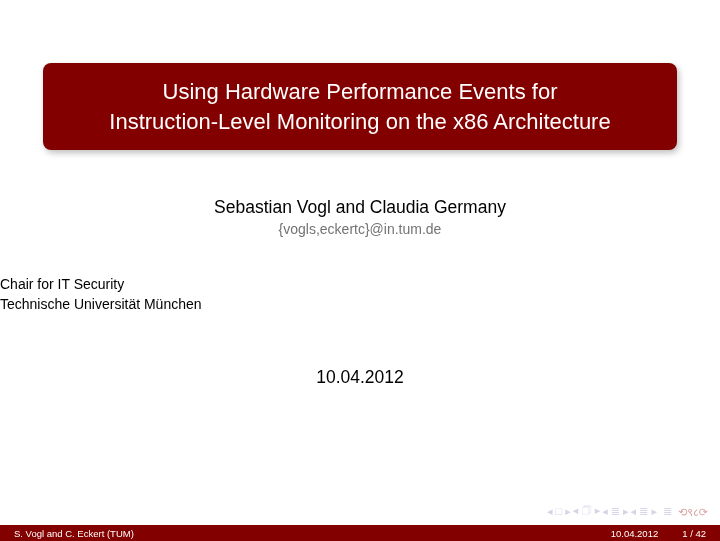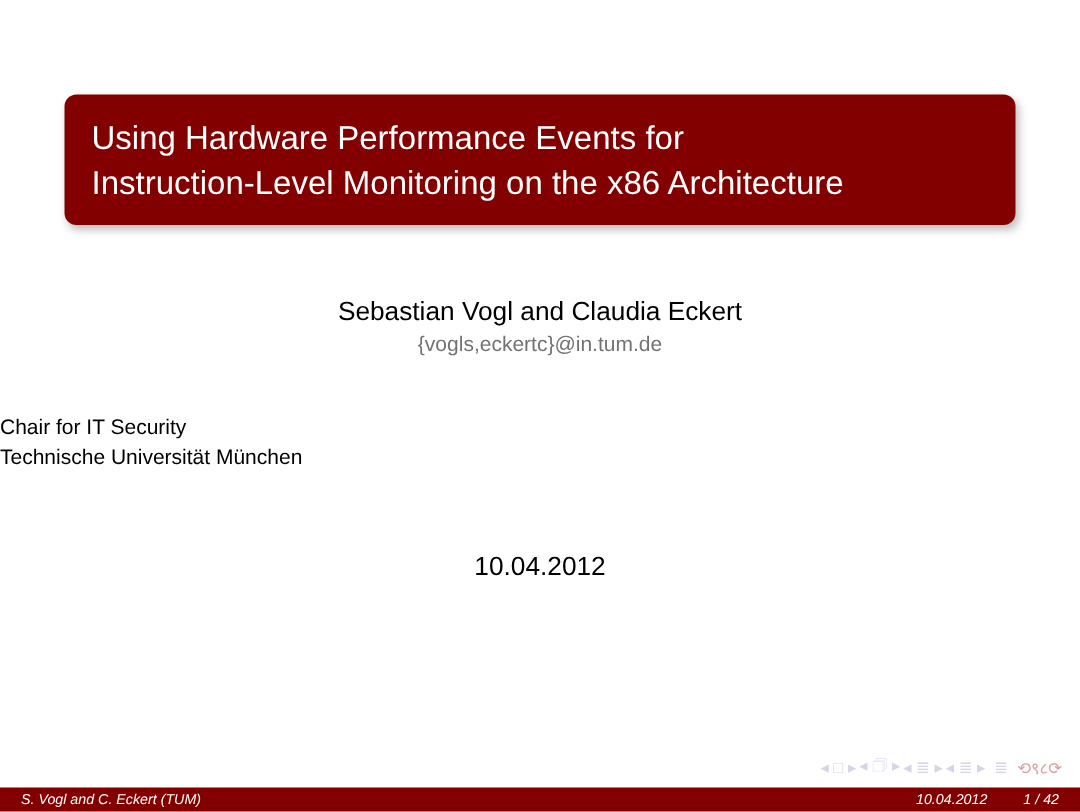--- a/index.html
+++ b/index.html
@@ -14,21 +14,21 @@
   .title-block {
     position: absolute;
     top: 63px;
     left: 50%;
     transform: translateX(-50%);
     width: 634px;
     background: #830000;
     color: #ffffff;
     border-radius: 8px;
     padding: 14px 18px;
-    text-align: left;
+    text-align: center;
     font-size: 22px;
     font-weight: 400;
     line-height: 1.35;
     box-shadow: 2px 3px 6px rgba(0,0,0,0.25);
   }
   .authors {
     position: absolute;
     top: 197px;
     width: 100%;
     text-align: center;
@@ -83,33 +83,32 @@
     left: 0;
     width: 100%;
     height: 16px;
     background: #830000;
     color: #ffffff;
     font-size: 9.5px;
     display: flex;
     align-items: center;
     justify-content: space-between;
     padding: 0 14px;
-    font-style: italic;
   }
   .footer-right { display: flex; gap: 24px; }
 </style>
 </head>
 <body>
 
 <div class="title-block">
   <div>Using Hardware Performance Events for</div>
   <div>Instruction-Level Monitoring on the x86 Architecture</div>
 </div>
 
-<div class="authors">Sebastian Vogl and Claudia Eckert</div>
+<div class="authors">Sebastian Vogl and Claudia Germany</div>
 <div class="emails">{vogls,eckertc}@in.tum.de</div>
 
 <div class="affil">
   <div>Chair for IT Security</div>
   <div>Technische Universität München</div>
 </div>
 
 <div class="date">10.04.2012</div>
 
 <div class="nav-icons">

